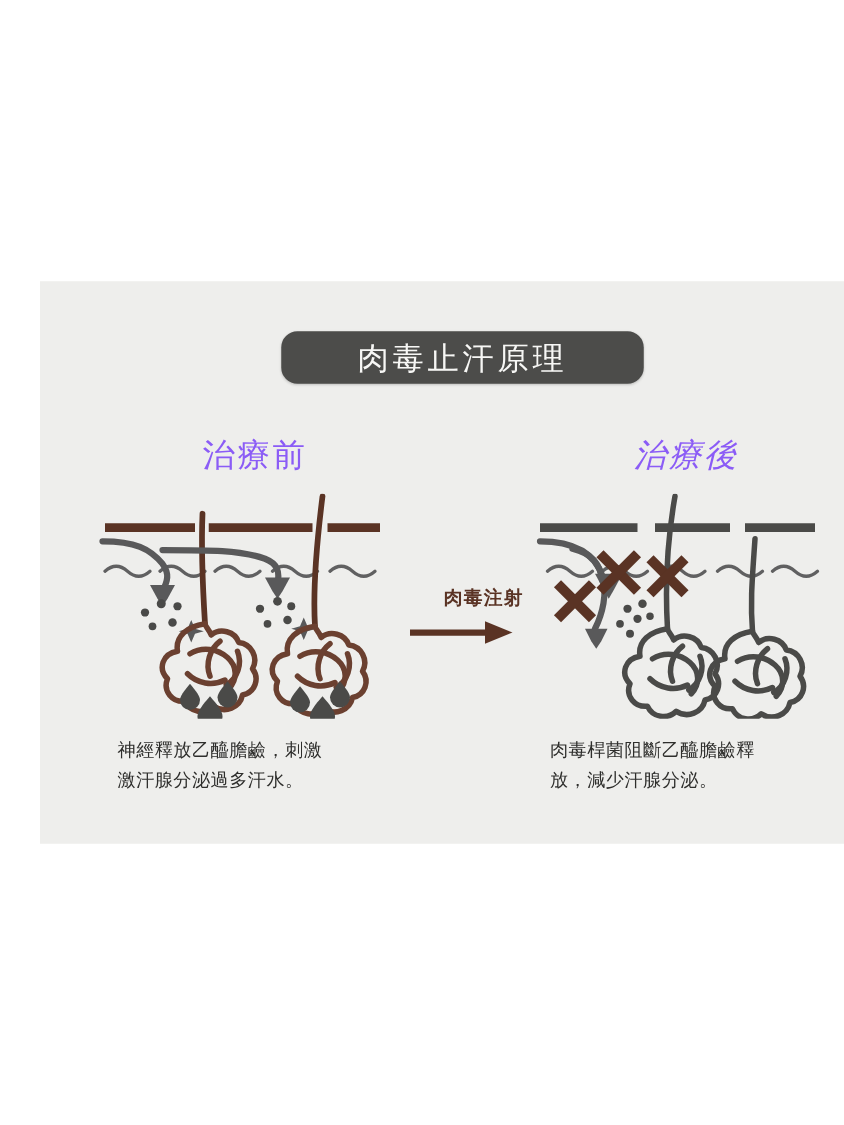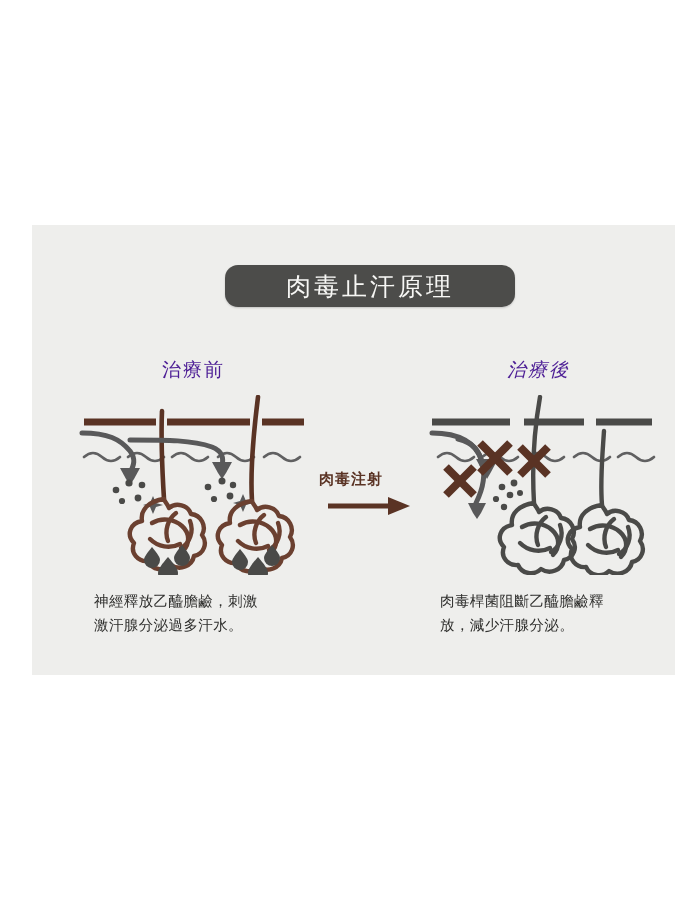--- a/index.html
+++ b/index.html
@@ -43,23 +43,23 @@
     font-family: "Liberation Serif", "DejaVu Serif", serif;
     font-size: 25px;
     letter-spacing: 3px;
     font-weight: 400;
     white-space: nowrap;
   }
 
   
   .col-heading {
     position: absolute;
-    top: 132px;
-    font-size: 19px;
-    color: #4c1d95;
+    top: 122px;
+    font-size: 26px;
+    color: #8b5cf6;
     letter-spacing: 2px;
     font-weight: 400;
     white-space: nowrap;
   }
   .col-heading.left  { left: 130px; }
   .col-heading.right { left: 475px; font-style: italic; }
 
   
   .diagram {
     position: absolute;
@@ -67,21 +67,21 @@
   }
   .diagram.left  { left: 40px;  }
   .diagram.right { left: 392px; }
 
   
   .arrow-group {
     position: absolute;
     left: 287px;
     top: 245px;
     width: 100px;
-    text-align: left;
+    text-align: right;
   }
   .arrow-label {
     font-size: 15px;
     color: #5a3324;
     font-weight: 700;
     letter-spacing: 1px;
     white-space: nowrap;
     line-height: 1.2;
   }
   .arrow-svg {

